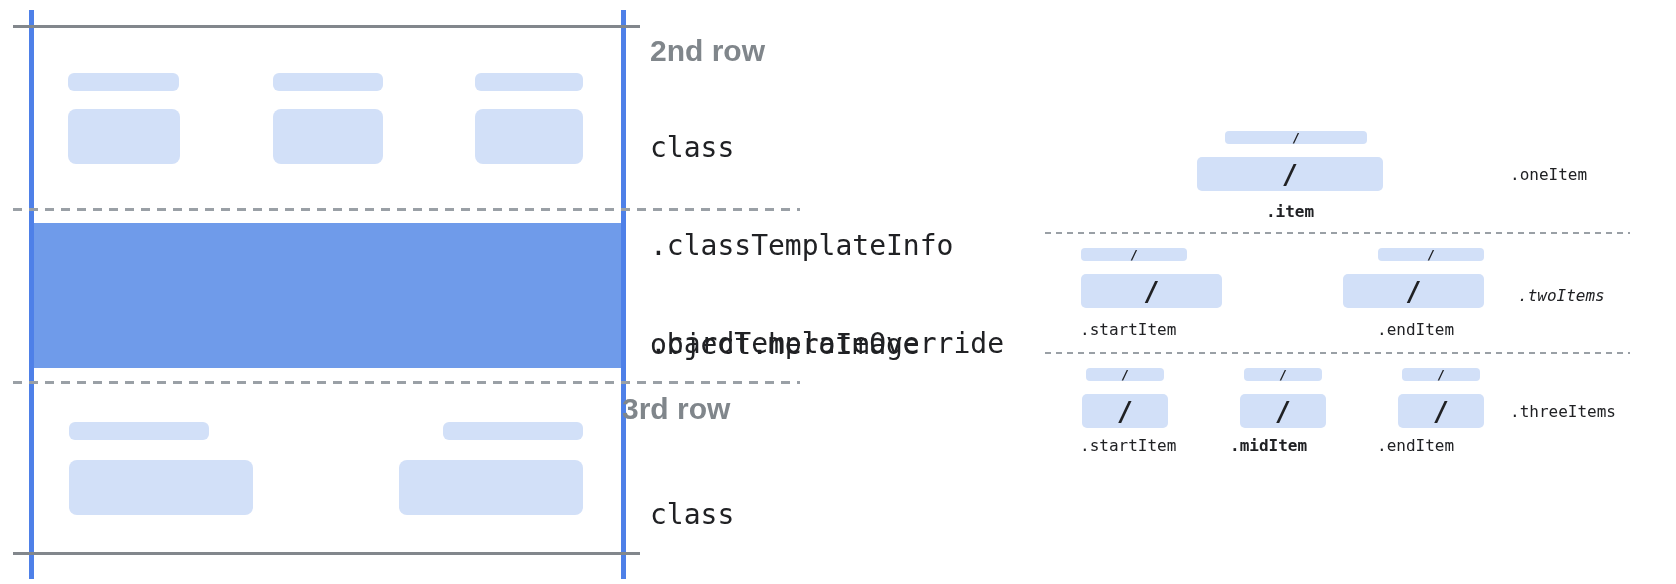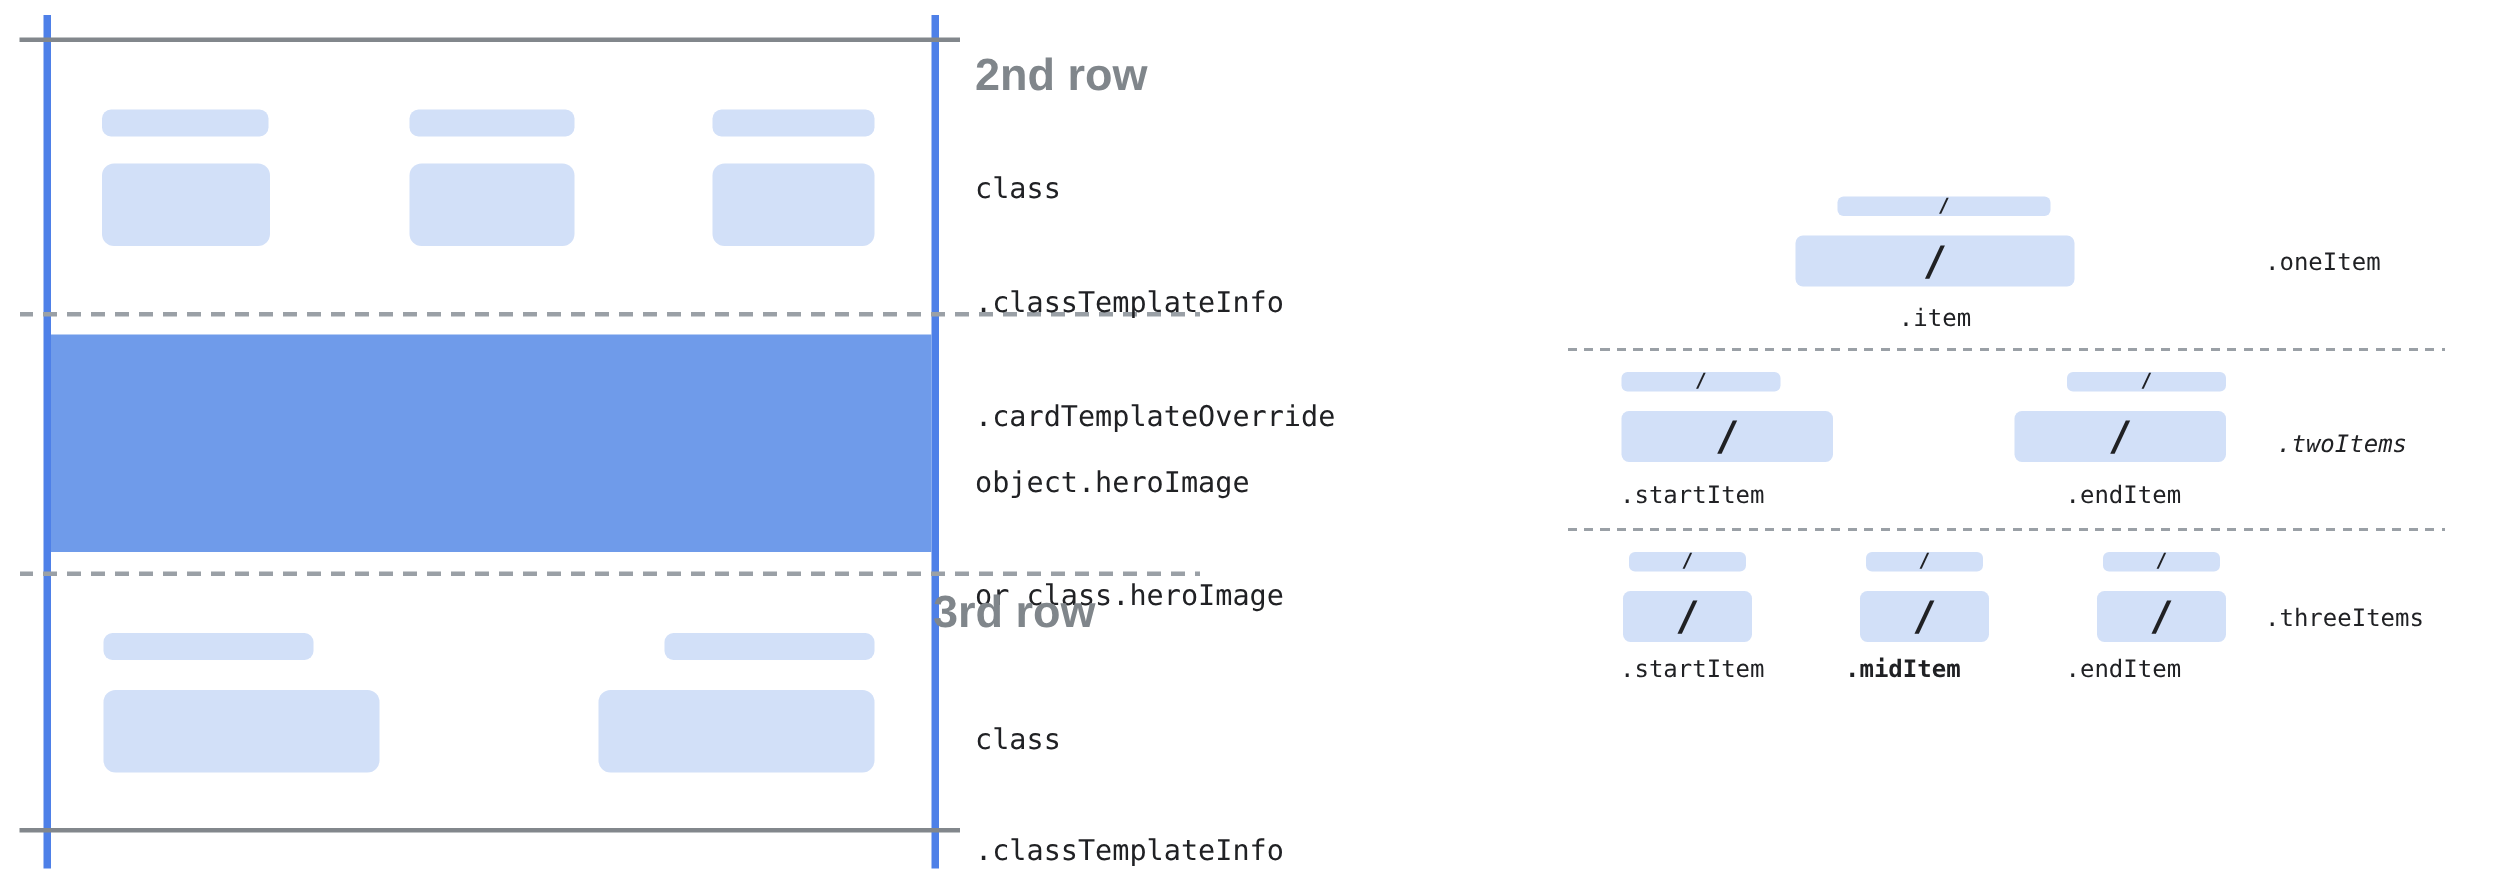--- a/index.html
+++ b/index.html
@@ -18,21 +18,21 @@
   .hline{position:absolute;height:3px;background:var(--line-gray);}
   .dashline{position:absolute;height:3px;
     background:repeating-linear-gradient(90deg,var(--dash-gray) 0 9px,transparent 9px 16px);}
   .dashline.fine{height:2px;
     background:repeating-linear-gradient(90deg,var(--dash-gray) 0 6px,transparent 6px 11px);}
   .hero{position:absolute;background:var(--hero-blue);}
   .ph{position:absolute;background:var(--ph-blue);border-radius:6px;}
   .ph.block{border-radius:8px;}
   .title{position:absolute;font-family:"Liberation Sans",sans-serif;font-weight:bold;
          font-size:30px;line-height:30px;color:var(--title-gray);white-space:pre;}
-  .code{position:absolute;font-family:"DejaVu Sans Mono",monospace;font-size:19px;
+  .code{position:absolute;font-family:"DejaVu Sans Mono",monospace;font-size:28px;
         color:var(--code-text);white-space:pre;}
   .code .ln{line-height:32px;}
   .code.tight .ln{line-height:30px;}
   .bar{position:absolute;background:var(--ph-blue);display:flex;align-items:center;
        justify-content:center;color:var(--code-text);}
   .bar.small{height:13px;border-radius:4px;font-size:13px;font-weight:bold;}
   .bar.big{height:34px;border-radius:5px;font-size:27px;font-weight:bold;}
   .bar .slash{display:inline-block;line-height:1;}
   .mlabel{position:absolute;font-family:"DejaVu Sans Mono",monospace;font-size:16px;
           line-height:24px;color:var(--code-text);white-space:pre;}
@@ -65,38 +65,37 @@
 
   <div class="title" style="left:650px;top:36px;">2nd row</div>
   <div class="code" style="left:650px;top:66px;">
     <div class="ln">class</div>
     <div class="ln">.classTemplateInfo</div>
     <div class="ln">.cardTemplateOverride</div>
   </div>
 
   <div class="code" style="left:650px;top:263px;">
     <div class="ln" style="line-height:31px;">object.heroImage</div>
-    <div class="ln" style="line-height:31px;">or class.heroImage</div>
   </div>
 
   <div class="title" style="left:622px;top:394px;">3rd row</div>
   <div class="code tight" style="left:650px;top:434px;">
     <div class="ln">class</div>
     <div class="ln">.classTemplateInfo</div>
     
     
   </div>
 
   <div class="bar small" style="left:1225px;top:131px;width:142px;">
     <span class="slash">/</span>
   </div>
   <div class="bar big" style="left:1197px;top:157px;width:186px;">
     <span class="slash">/</span>
   </div>
-  <div class="mlabel center" style="left:1197px;top:200px;width:186px;">.item</div>
+  <div class="mlabel center" style="left:1197px;top:200px;width:186px;font-weight:bold;">.item</div>
   <div class="mlabel" style="left:1510px;top:163px;">.oneItem</div>
 
   <div class="dashline fine" style="left:1045px;top:232px;width:585px;"></div>
 
   <div class="bar small" style="left:1081px;top:248px;width:106px;">
     <span class="slash">/</span>
   </div>
   <div class="bar big" style="left:1081px;top:274px;width:141px;">
     <span class="slash">/</span>
   </div>

